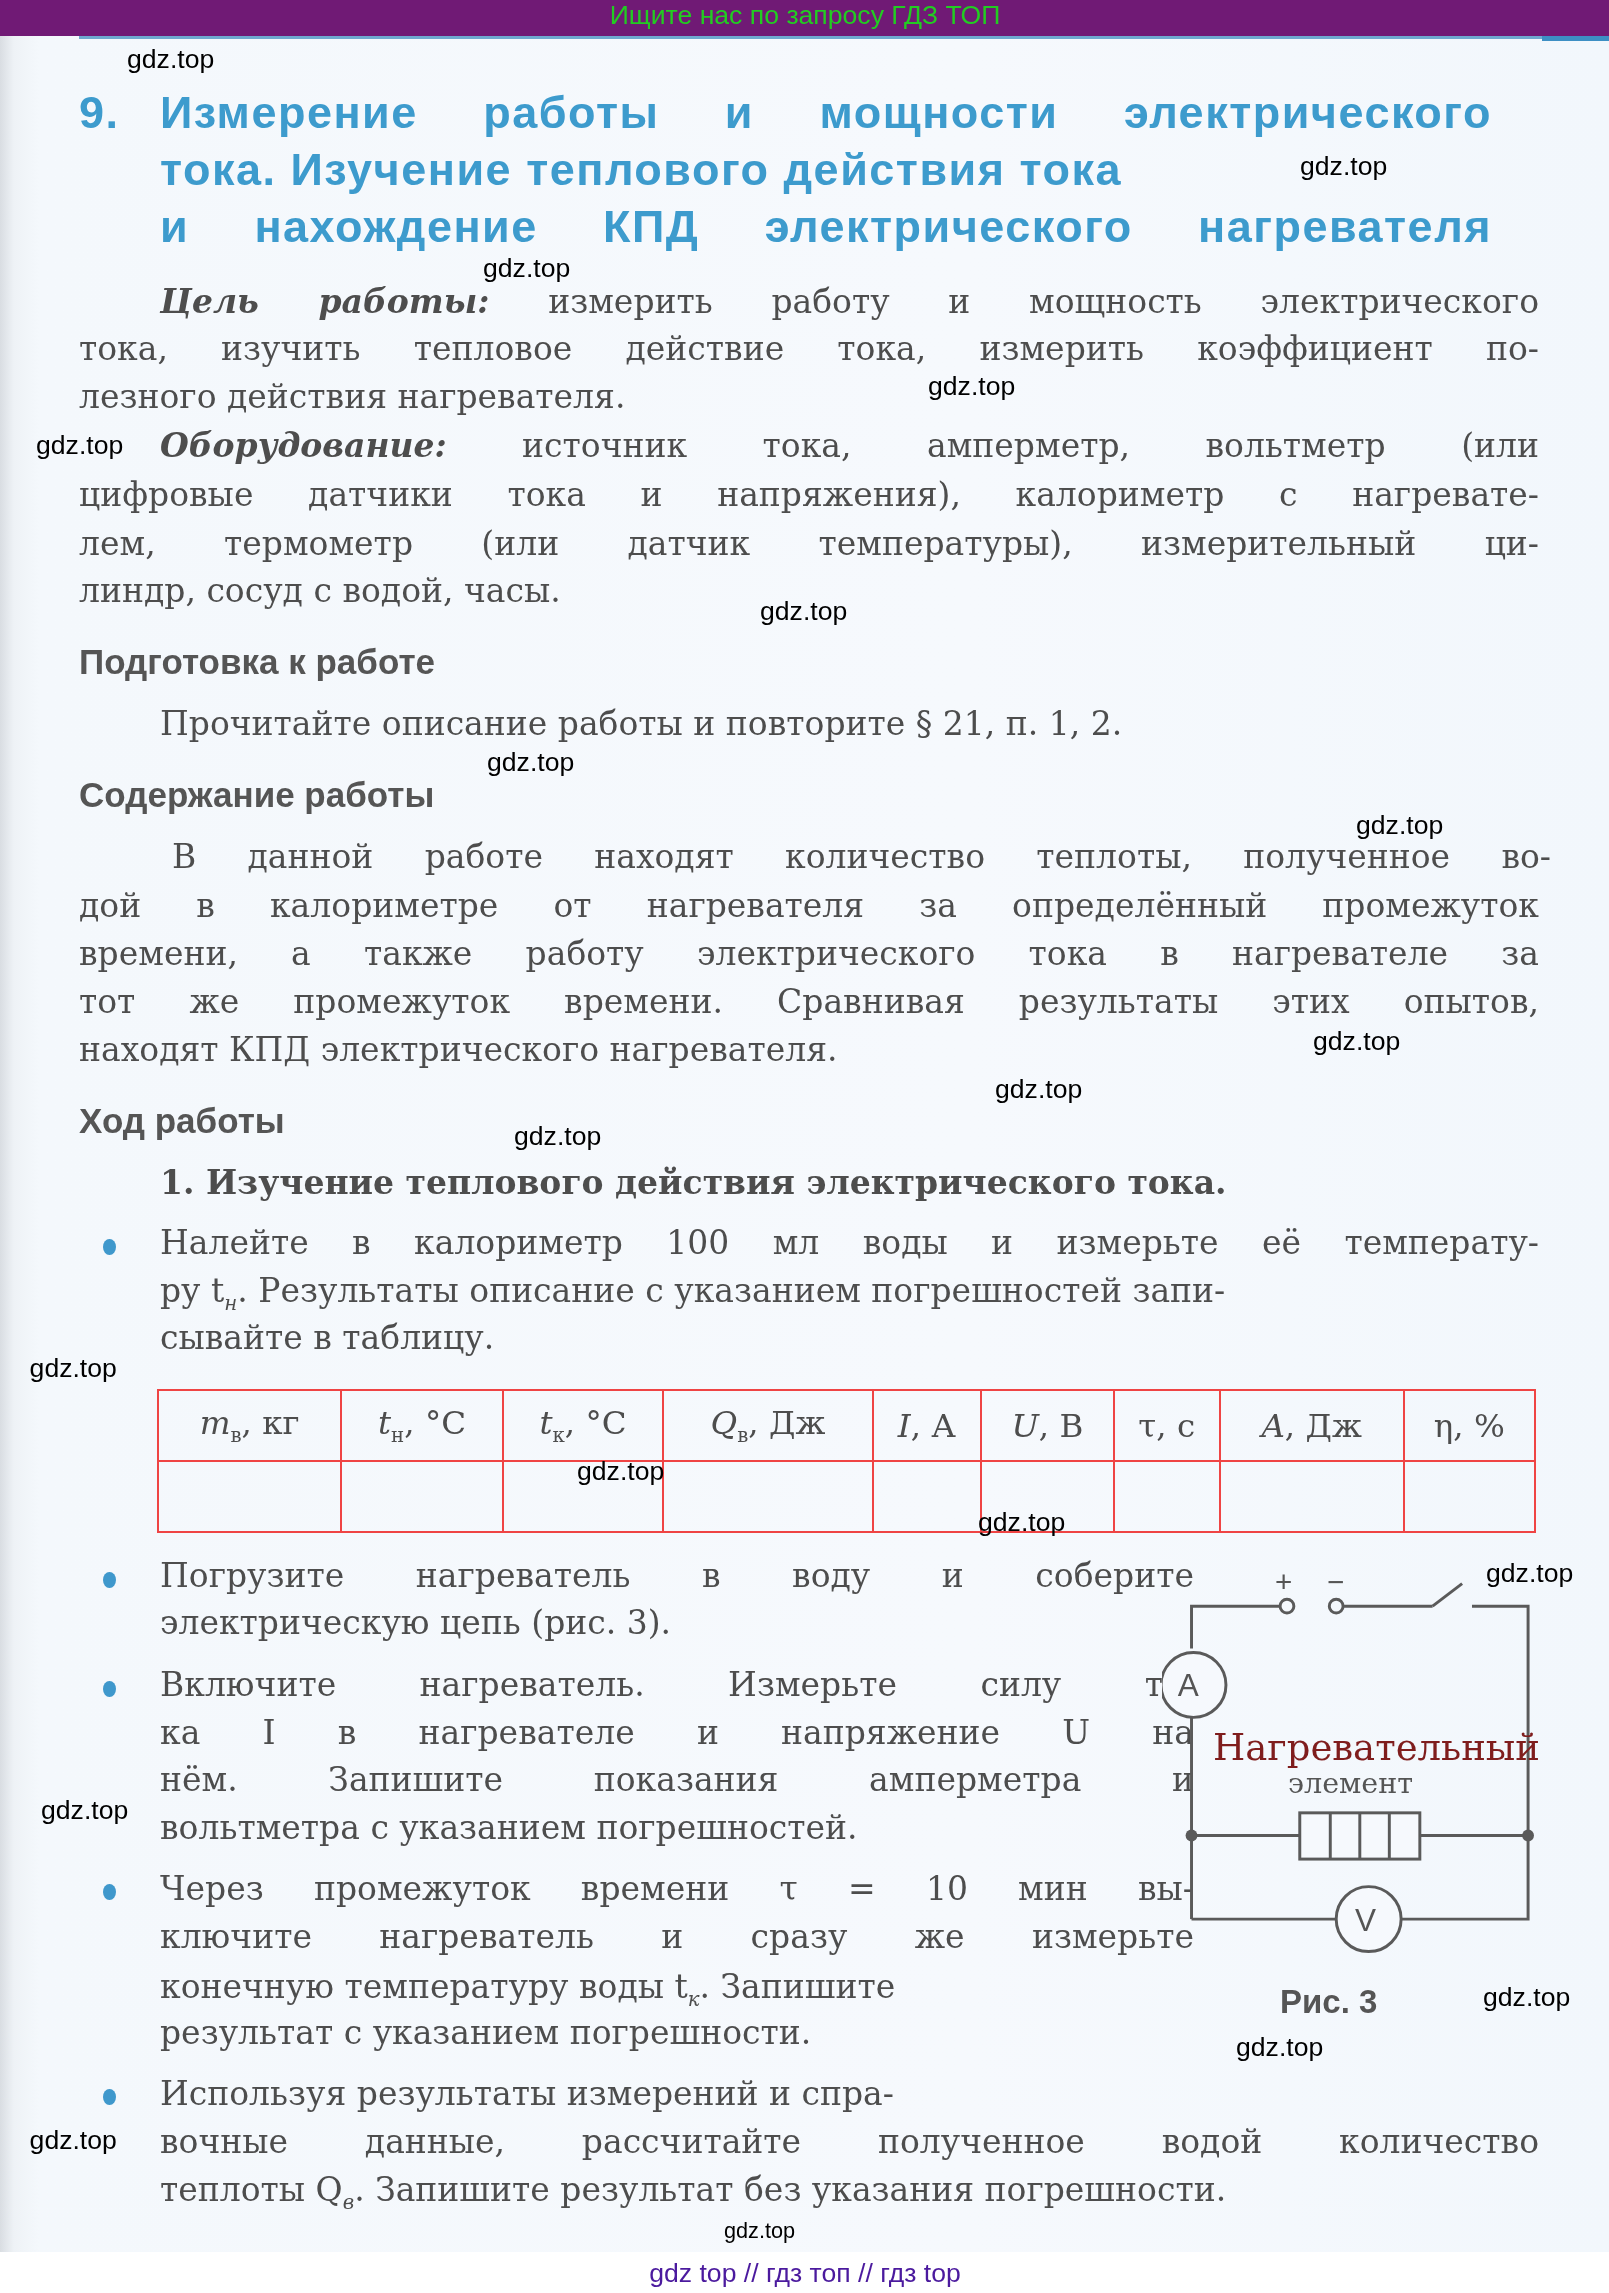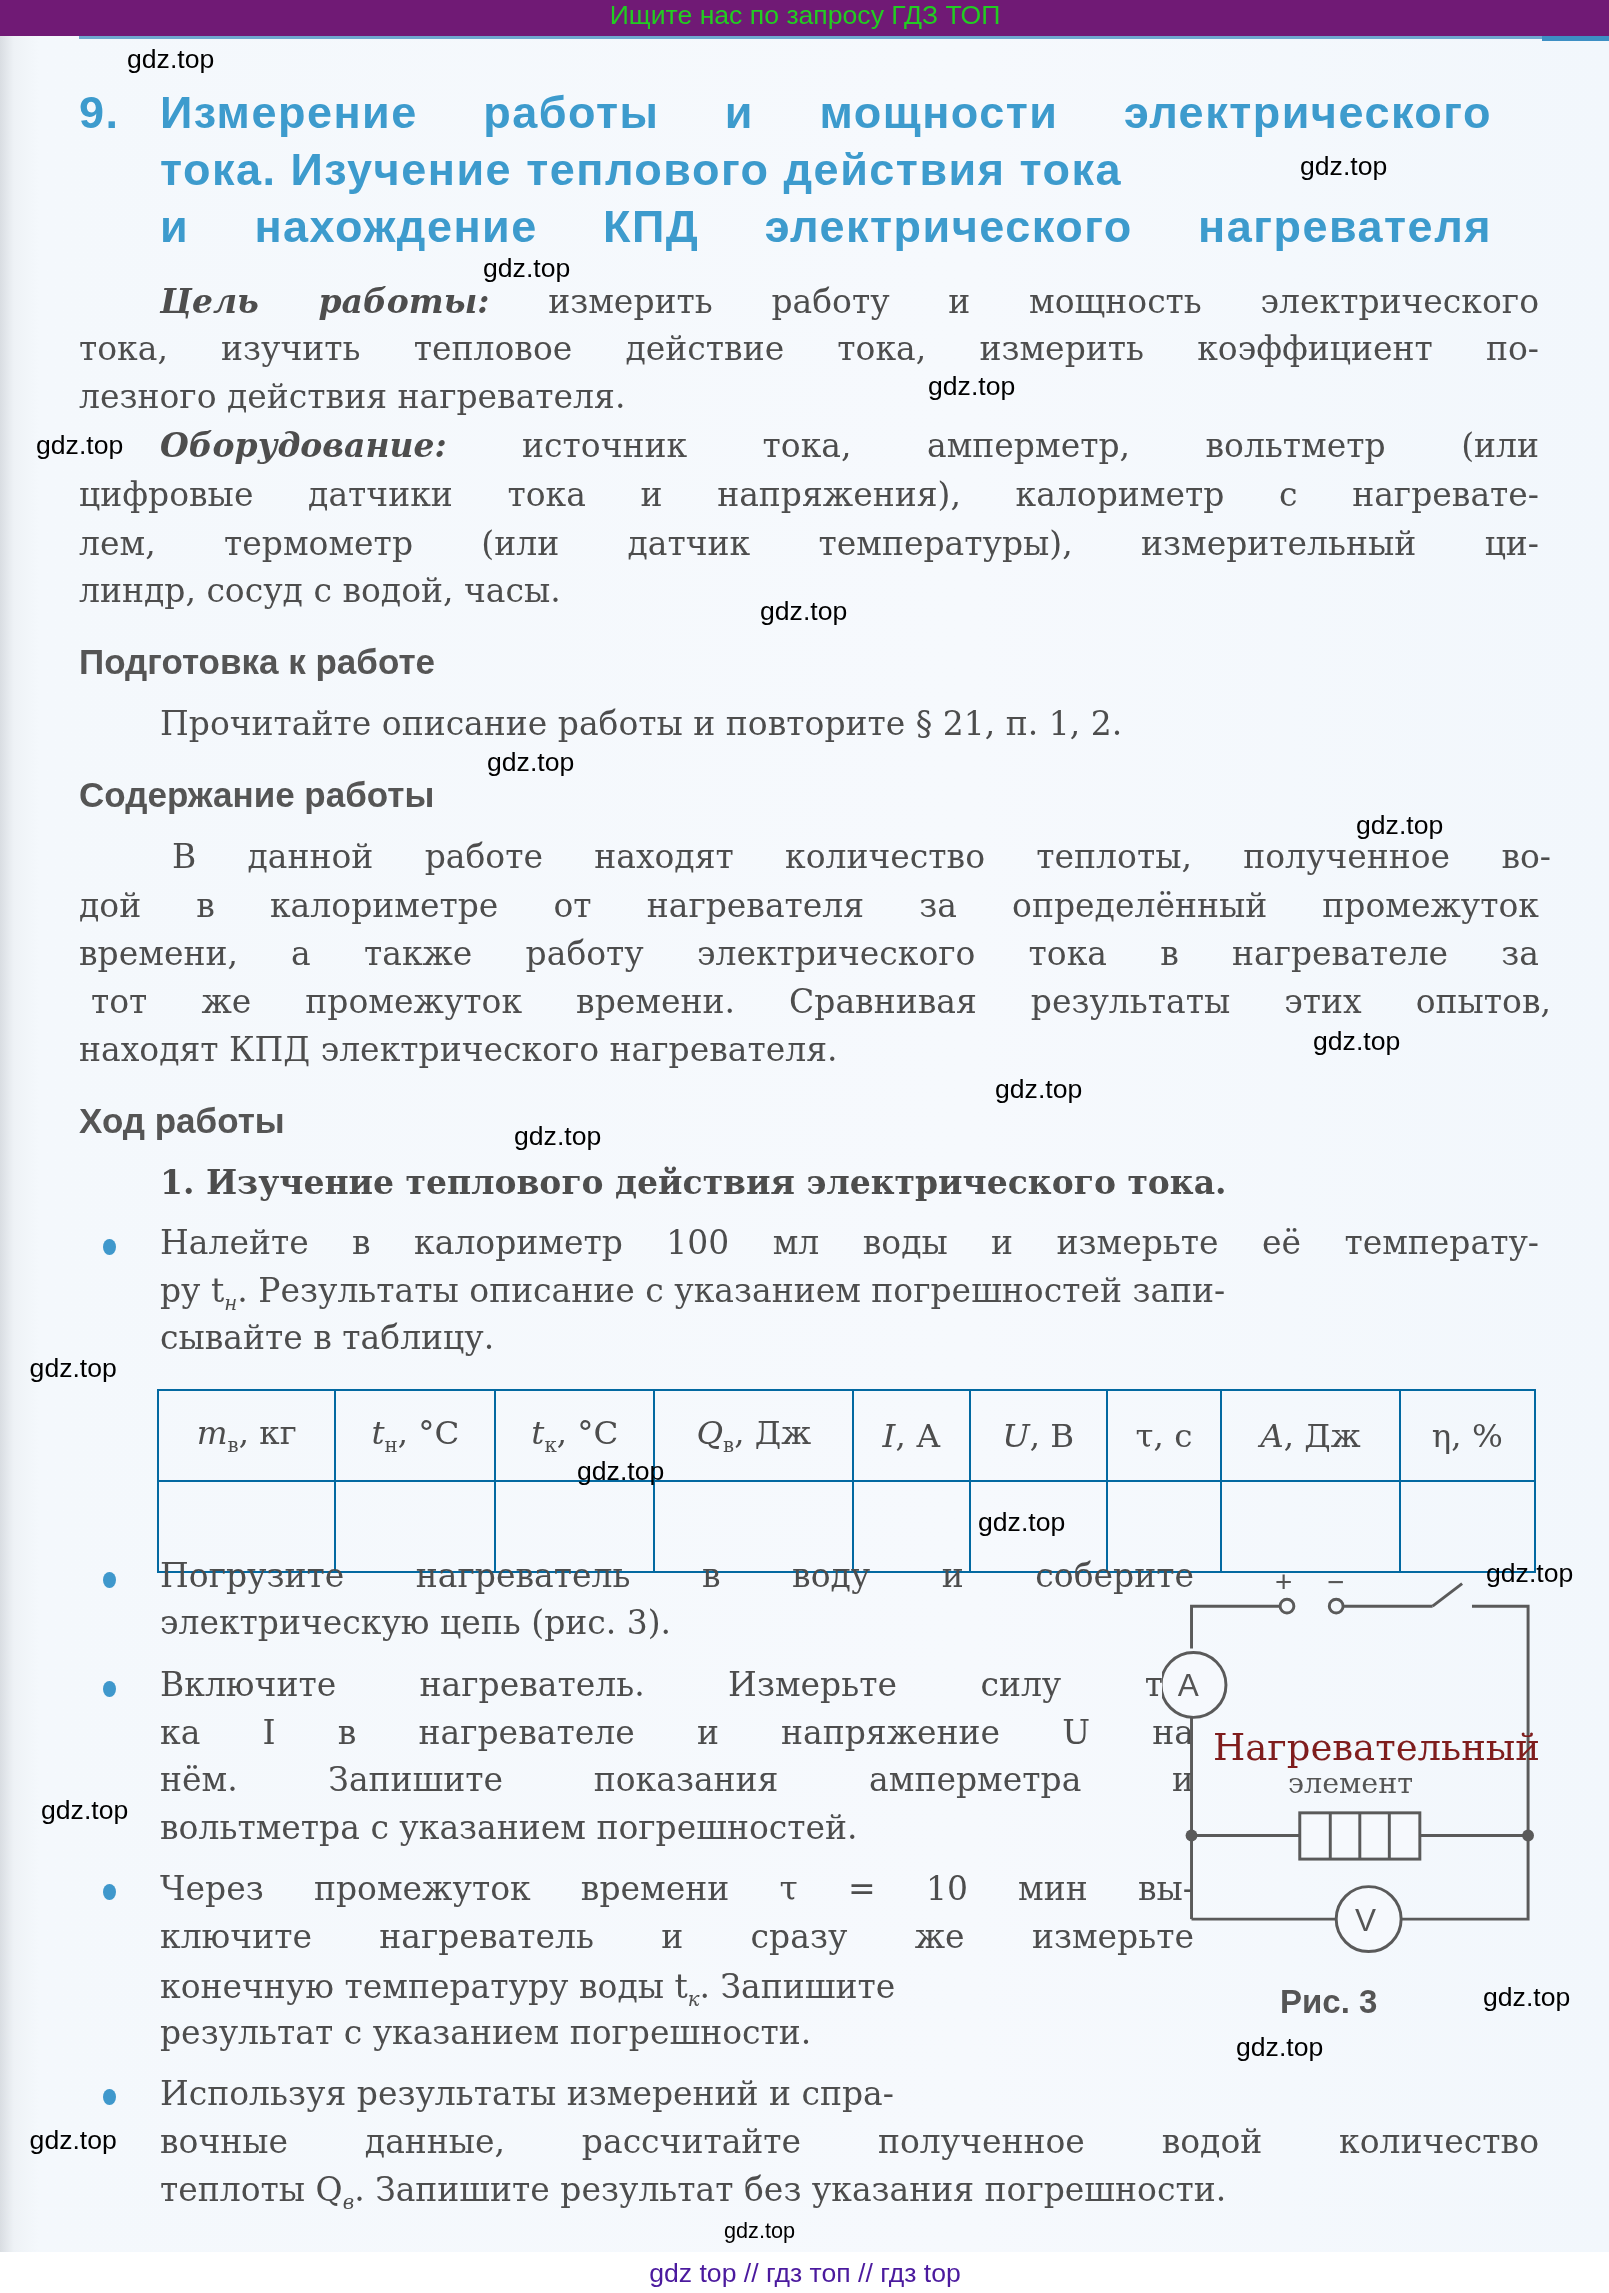--- a/index.html
+++ b/index.html
@@ -12,21 +12,21 @@
   .abs{position:absolute;white-space:nowrap;}
   .h-title{font-family:"Liberation Sans",sans-serif;font-weight:bold;color:#3d9bcd;font-size:45px;letter-spacing:1.5px;}
   .txt{font-family:"DejaVu Serif",serif;color:#4d4d4d;font-size:33px;}
   .just{display:block;width:1460px;text-align:justify;text-align-last:justify;}
   .just-short{display:block;width:1034px;text-align:justify;text-align-last:justify;}
   .it{font-style:italic;font-weight:bold;}
   .sec{font-family:"Liberation Sans",sans-serif;font-weight:bold;color:#555;font-size:35px;}
   .bullet{position:absolute;width:12.8px;height:15.8px;border-radius:50%;background:#3f98cc;}
   .wm{position:absolute;font-family:"Liberation Sans",sans-serif;color:#000;font-size:26.6px;white-space:nowrap;}
   table.meas{position:absolute;left:157px;top:1389px;width:1379px;border-collapse:collapse;font-family:"DejaVu Serif",serif;color:#4d4d4d;font-size:32.5px;}
-  table.meas td{border:2px solid #0369a1;text-align:center;height:69px;padding:10px;}
+  table.meas td{border:2px solid #ef4444;text-align:center;height:69px;padding:0;}
   .var{font-style:italic;}
   sub{font-size:19.7px;}
   .circ{position:absolute;left:1162px;top:1547px;width:433px;height:512px;}
 </style>
 </head>
 <body>
 
 <div class="banner">Ищите нас по запросу ГДЗ ТОП</div>
 
 <div class="page">
@@ -48,21 +48,21 @@
 <div class="abs txt just" style="left:79px;top:524px;">лем, термометр (или датчик температуры), измерительный ци-</div>
 <div class="abs txt" style="left:79px;top:571px;">линдр, сосуд с водой, часы.</div>
 
 <div class="abs sec" style="left:79px;top:642px;">Подготовка к работе</div>
 <div class="abs txt" style="left:160px;top:704px;">Прочитайте описание работы и повторите § 21, п. 1, 2.</div>
 
 <div class="abs sec" style="left:79px;top:775px;">Содержание работы</div>
 <div class="abs txt" style="left:172px;top:837px;width:1379px;text-align:justify;text-align-last:justify;">В данной работе находят количество теплоты, полученное во-</div>
 <div class="abs txt just" style="left:79px;top:886px;">дой в калориметре от нагревателя за определённый промежуток</div>
 <div class="abs txt just" style="left:79px;top:934px;">времени, а также работу электрического тока в нагревателе за</div>
-<div class="abs txt just" style="left:79px;top:982px;margin-left:12px;">тот же промежуток времени. Сравнивая результаты этих опытов,</div>
+<div class="abs txt just" style="left:79px;top:982px;">тот же промежуток времени. Сравнивая результаты этих опытов,</div>
 <div class="abs txt" style="left:79px;top:1030px;">находят КПД электрического нагревателя.</div>
 
 <div class="abs sec" style="left:79px;top:1101px;">Ход работы</div>
 <div class="abs txt" style="left:160px;top:1163px;font-weight:bold;">1. Изучение теплового действия электрического тока.</div>
 
 <div class="bullet" style="left:103px;top:1239px;"></div>
 <div class="abs txt" style="left:160px;top:1223px;width:1379px;text-align:justify;text-align-last:justify;">Налейте в калориметр 100 мл воды и измерьте её температу-</div>
 <div class="abs txt" style="left:160px;top:1271px;width:1379px;"><span>ру t</span><sub class="var">н</sub><span>. Результаты описание с указанием погрешностей запи-</span></div>
 <div class="abs txt" style="left:160px;top:1318px;">сывайте в таблицу.</div>
 

